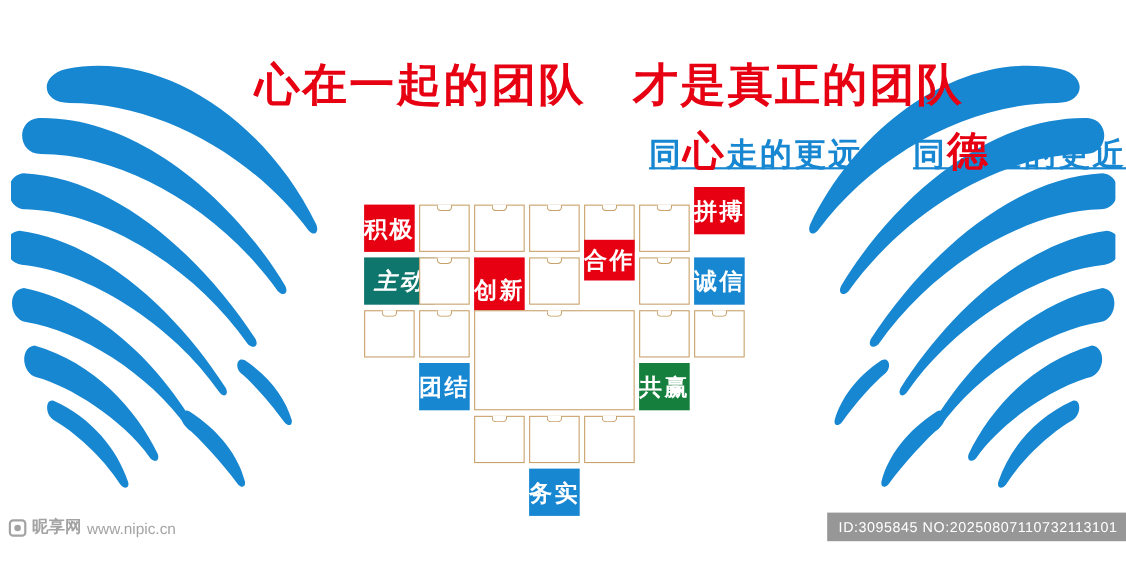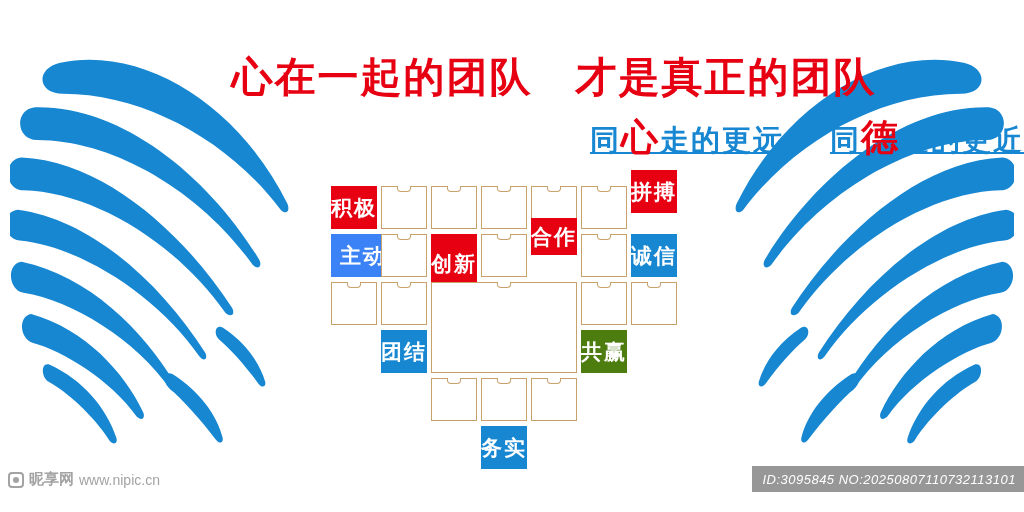--- a/index.html
+++ b/index.html
@@ -38,21 +38,21 @@
       color:var(--wmgray,#a3a3a3);font-size:15px;}
   .wm-logo{display:inline-block;width:16px;height:16px;border-radius:4px;
       border:2px solid var(--wmgray,#a3a3a3);box-sizing:border-box;position:relative;}
   .wm-logo::after{content:"";position:absolute;left:3px;top:3px;width:6px;height:6px;
       border-radius:50%;background:var(--wmgray,#a3a3a3);}
   .wm-site{font-weight:bold;}
   .wm-url{font-size:14px;}
   .idbar{position:absolute;right:0;top:466px;width:272px;height:26px;
       background:rgba(125,125,125,0.8);color:#fff;display:flex;align-items:center;
       justify-content:flex-end;padding-right:8px;box-sizing:border-box;
-      font-size:13px;letter-spacing:0.5px;font-family:"Liberation Sans",sans-serif;font-style:italic;}
+      font-size:13px;letter-spacing:0.5px;font-family:"Liberation Sans",sans-serif;}
 </style>
 </head>
 <body>
 
 <div class="canvas">
 
   <svg class="wing wing-left" viewBox="0 0 300 420" aria-hidden="true">
     <path d="M52,8 C140,-10 238,54 287,154 C290,161 286,166 280,160 C226,88 138,40 55,40 C28,40 26,14 52,8 Z"></path>
     <path d="M26,54 C116,52 206,126 258,212 C261,218 257,223 251,217 C196,140 106,88 28,88 C6,88 4,56 26,54 Z"></path>
     <path d="M12,106 C96,110 178,182 230,262 C233,268 229,272 223,267 C172,194 86,142 14,140 C-6,140 -8,108 12,106 Z"></path>
@@ -81,34 +81,34 @@
   <div class="subtitle"><span>同</span><span class="accent">心</span><span>走的更远</span><span class="gap"></span><span>同</span><span class="accent">德</span><span>走的更近</span></div>
 
   <div class="grid">
       <div class="cell label" style="left: 331px; top: 186px; width: 46px; height: 43px; background: rgb(230, 0, 18);">积极</div>
       <div class="cell frame" style="left: 381px; top: 186px; width: 46px; height: 43px;"></div>
       <div class="cell frame" style="left: 431px; top: 186px; width: 46px; height: 43px;"></div>
       <div class="cell frame" style="left: 481px; top: 186px; width: 46px; height: 43px;"></div>
       <div class="cell frame" style="left: 531px; top: 186px; width: 46px; height: 43px;"></div>
       <div class="cell frame" style="left: 581px; top: 186px; width: 46px; height: 43px;"></div>
       <div class="cell label" style="left: 631px; top: 170px; width: 46px; height: 43px; background: rgb(230, 0, 18);">拼搏</div>
-      <div class="cell label" style="left: 331px; top: 234px; width: 64px; height: 43px; background: #3b82f6;">主动</div>
+      <div class="cell label" style="left: 331px; top: 234px; width: 64px; height: 43px; background: #0f766e; font-style: italic;">主动</div>
       <div class="cell frame" style="left: 381px; top: 234px; width: 46px; height: 43px;"></div>
       <div class="cell label" style="left: 431px; top: 234px; width: 46px; height: 59px; background: rgb(230, 0, 18);">创新</div>
       <div class="cell frame" style="left: 481px; top: 234px; width: 46px; height: 43px;"></div>
       <div class="cell label" style="left: 531px; top: 218px; width: 46px; height: 37px; background: rgb(230, 0, 18);">合作</div>
       <div class="cell frame" style="left: 581px; top: 234px; width: 46px; height: 43px;"></div>
       <div class="cell label" style="left: 631px; top: 234px; width: 46px; height: 43px; background: rgb(23, 135, 210);">诚信</div>
       <div class="cell frame" style="left: 331px; top: 282px; width: 46px; height: 43px;"></div>
       <div class="cell frame" style="left: 381px; top: 282px; width: 46px; height: 43px;"></div>
       <div class="cell frame" style="left: 431px; top: 282px; width: 146px; height: 91px;"></div>
       <div class="cell frame" style="left: 581px; top: 282px; width: 46px; height: 43px;"></div>
       <div class="cell frame" style="left: 631px; top: 282px; width: 46px; height: 43px;"></div>
       <div class="cell label" style="left: 381px; top: 330px; width: 46px; height: 43px; background: rgb(23, 135, 210);">团结</div>
-      <div class="cell label" style="left: 581px; top: 330px; width: 46px; height: 43px; background: #4d7c0f;">共赢</div>
+      <div class="cell label" style="left: 581px; top: 330px; width: 46px; height: 43px; background: #15803d;">共赢</div>
       <div class="cell frame" style="left: 431px; top: 378px; width: 46px; height: 43px;"></div>
       <div class="cell frame" style="left: 481px; top: 378px; width: 46px; height: 43px;"></div>
       <div class="cell frame" style="left: 531px; top: 378px; width: 46px; height: 43px;"></div>
       <div class="cell label" style="left: 481px; top: 426px; width: 46px; height: 43px; background: rgb(23, 135, 210); text-align: right;">务实</div>
     </div>
 
   <div class="wm">
     <span class="wm-logo"></span>
     <span class="wm-site">昵享网</span>
     <span class="wm-url">www.nipic.cn</span>

